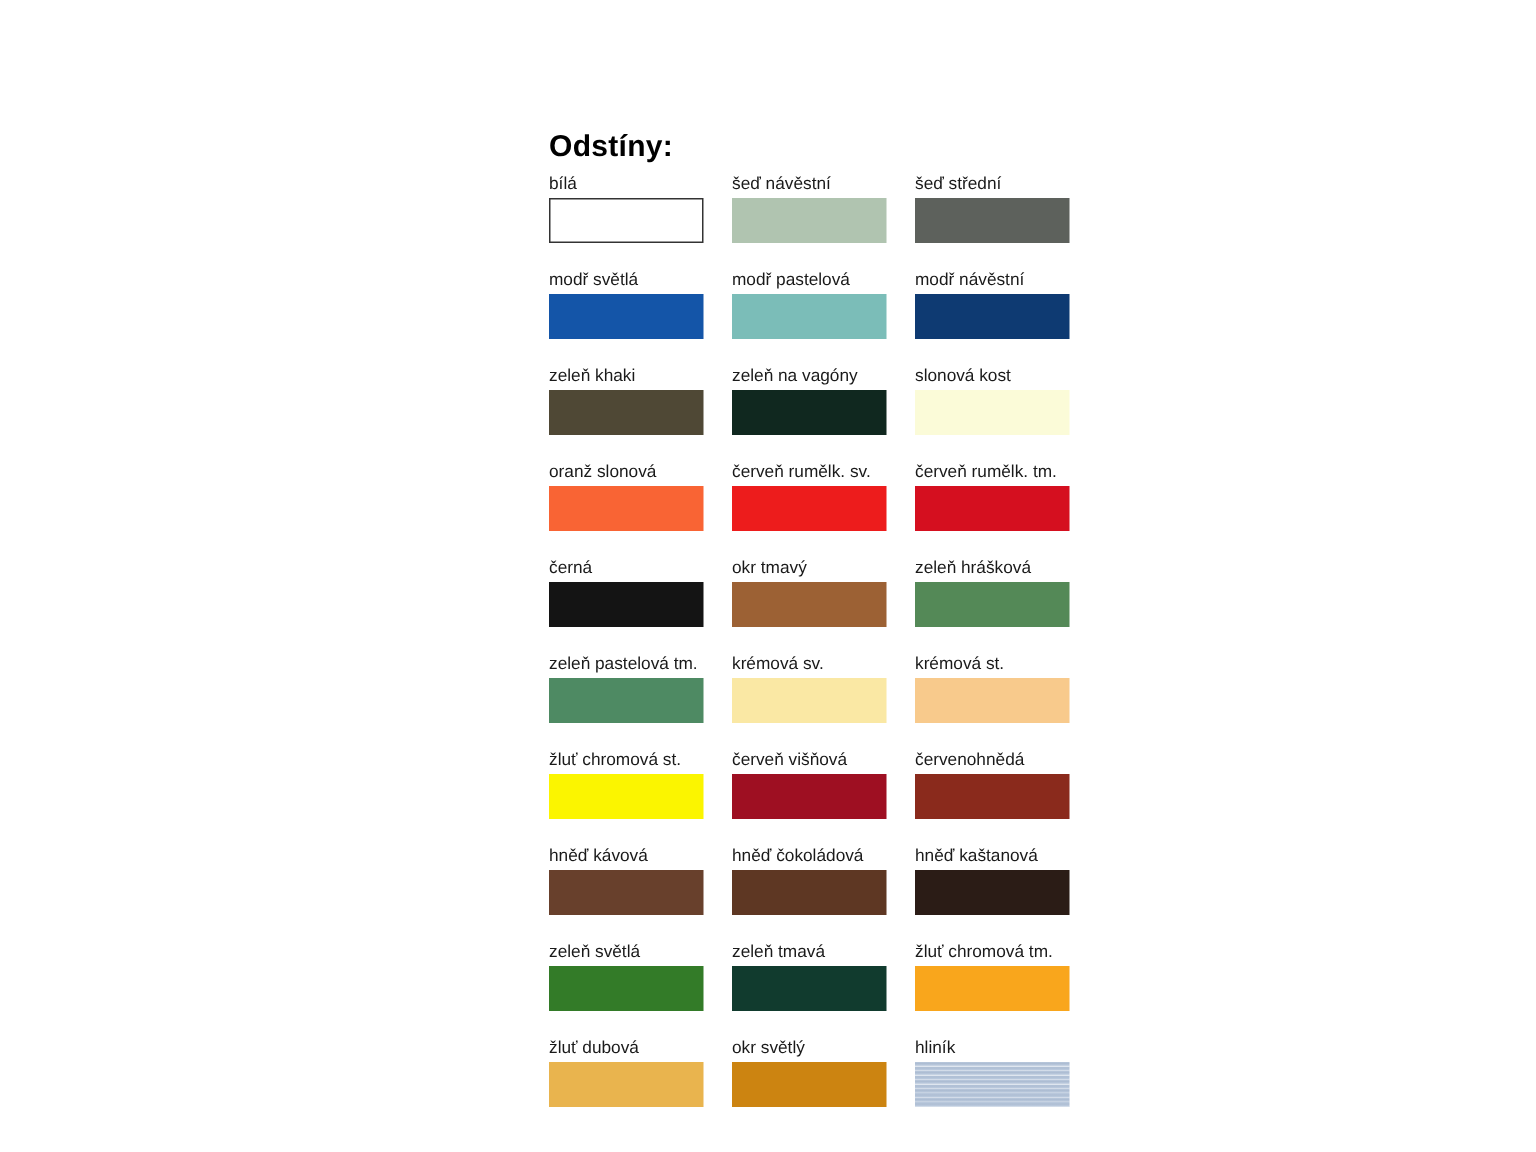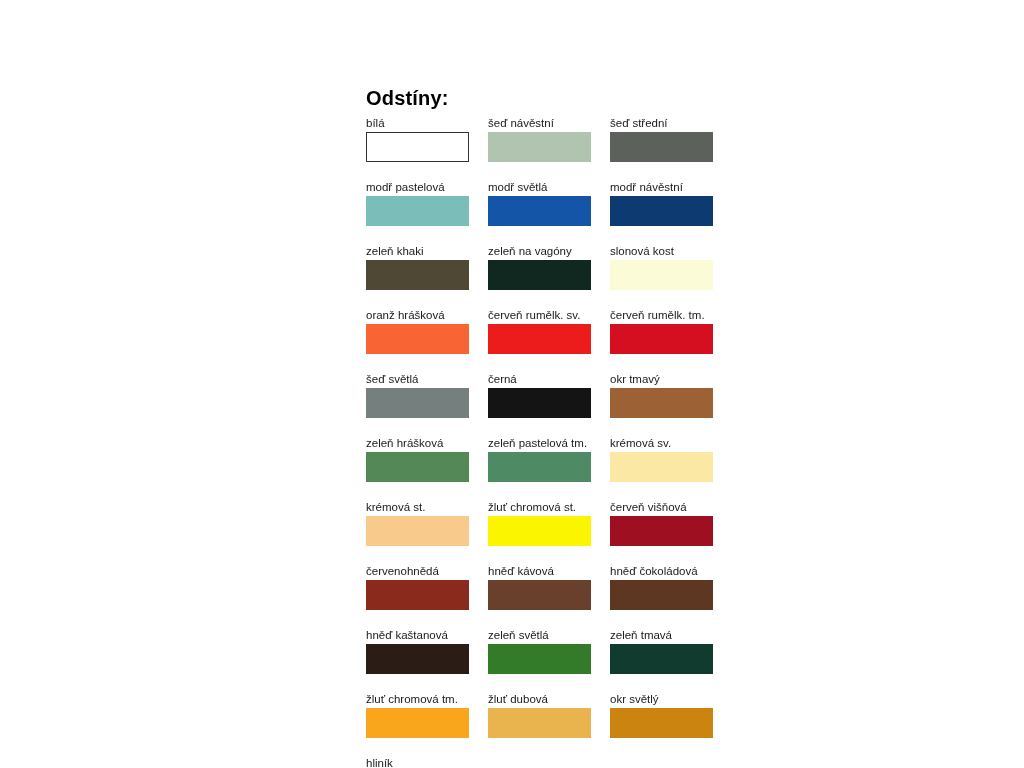--- a/index.html
+++ b/index.html
@@ -98,58 +98,54 @@
         </div>
         <div class="swatch-cell">
           <div class="swatch-label">šeď návěstní</div>
           <div class="swatch-chip" style="background-color: rgb(176, 196, 176);"></div>
         </div>
         <div class="swatch-cell">
           <div class="swatch-label">šeď střední</div>
           <div class="swatch-chip" style="background-color: rgb(93, 97, 92);"></div>
         </div>
         <div class="swatch-cell">
+          <div class="swatch-label">modř světlá</div>
+          <div class="swatch-chip" style="background-color: rgb(20, 85, 168);"></div>
+        </div>
+        <div class="swatch-cell">
           <div class="swatch-label">modř pastelová</div>
           <div class="swatch-chip" style="background-color: rgb(123, 189, 184);"></div>
         </div>
         <div class="swatch-cell">
-          <div class="swatch-label">modř světlá</div>
-          <div class="swatch-chip" style="background-color: rgb(20, 85, 168);"></div>
-        </div>
-        <div class="swatch-cell">
           <div class="swatch-label">modř návěstní</div>
           <div class="swatch-chip" style="background-color: rgb(14, 58, 114);"></div>
         </div>
         <div class="swatch-cell">
           <div class="swatch-label">zeleň khaki</div>
           <div class="swatch-chip" style="background-color: rgb(79, 72, 53);"></div>
         </div>
         <div class="swatch-cell">
           <div class="swatch-label">zeleň na vagóny</div>
           <div class="swatch-chip" style="background-color: rgb(16, 40, 31);"></div>
         </div>
         <div class="swatch-cell">
           <div class="swatch-label">slonová kost</div>
           <div class="swatch-chip" style="background-color: rgb(251, 251, 216);"></div>
         </div>
         <div class="swatch-cell">
-          <div class="swatch-label">oranž hrášková</div>
+          <div class="swatch-label">oranž slonová</div>
           <div class="swatch-chip" style="background-color: rgb(249, 100, 52);"></div>
         </div>
         <div class="swatch-cell">
           <div class="swatch-label">červeň rumělk. sv.</div>
           <div class="swatch-chip" style="background-color: rgb(237, 28, 28);"></div>
         </div>
         <div class="swatch-cell">
           <div class="swatch-label">červeň rumělk. tm.</div>
           <div class="swatch-chip" style="background-color: rgb(213, 15, 31);"></div>
-        </div>
-        <div class="swatch-cell">
-          <div class="swatch-label">šeď světlá</div>
-          <div class="swatch-chip" style="background-color: rgb(117, 128, 126);"></div>
         </div>
         <div class="swatch-cell">
           <div class="swatch-label">černá</div>
           <div class="swatch-chip" style="background-color: rgb(20, 20, 20);"></div>
         </div>
         <div class="swatch-cell">
           <div class="swatch-label">okr tmavý</div>
           <div class="swatch-chip" style="background-color: rgb(156, 97, 52);"></div>
         </div>
         <div class="swatch-cell">

